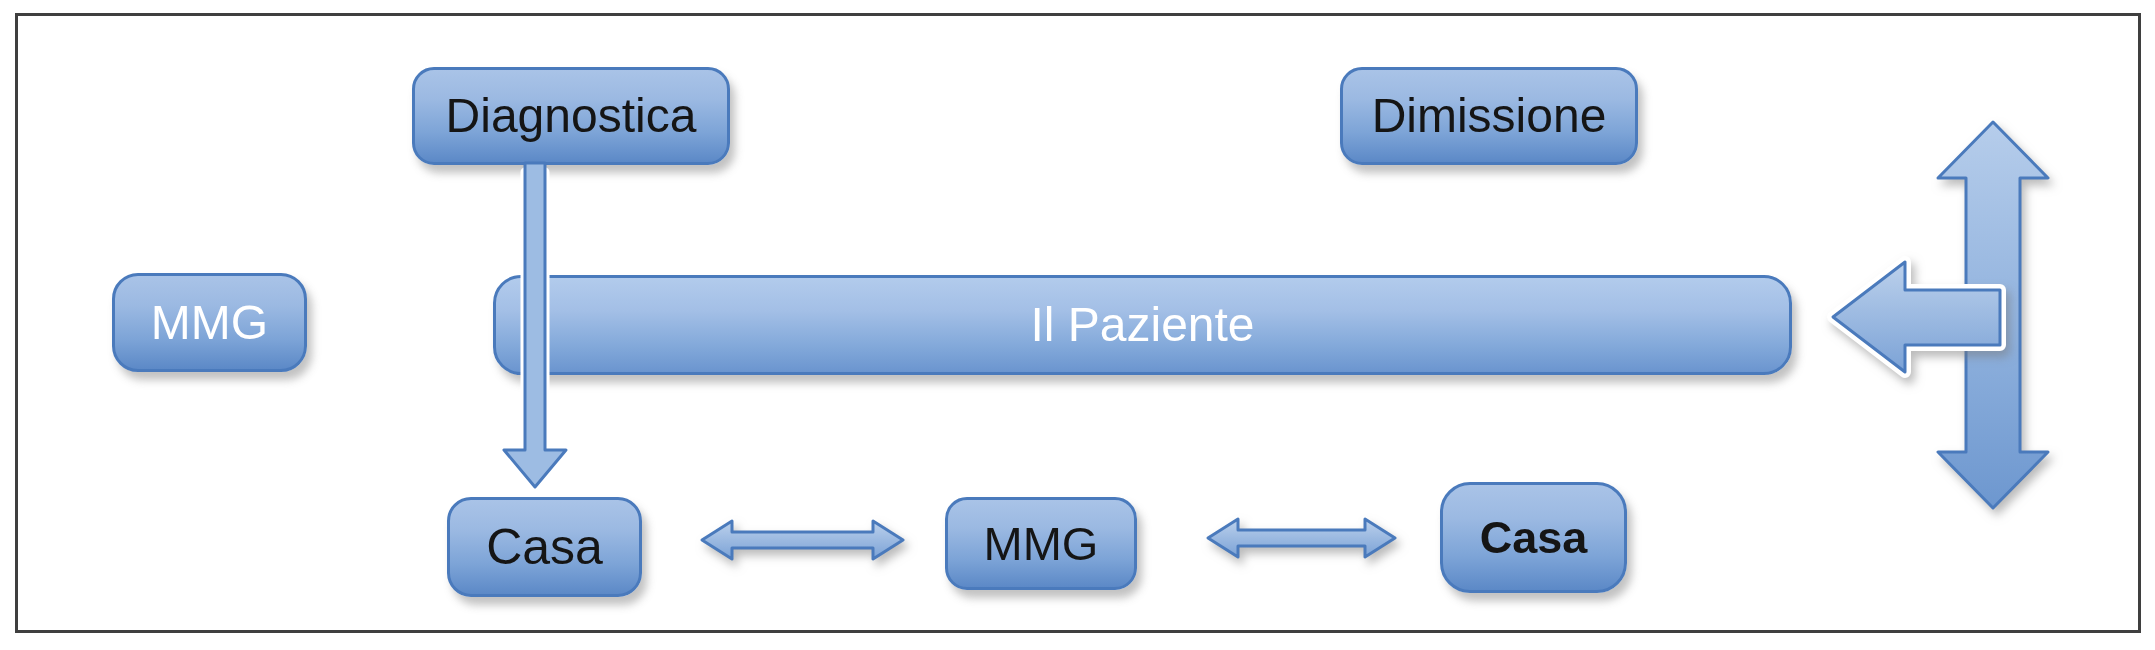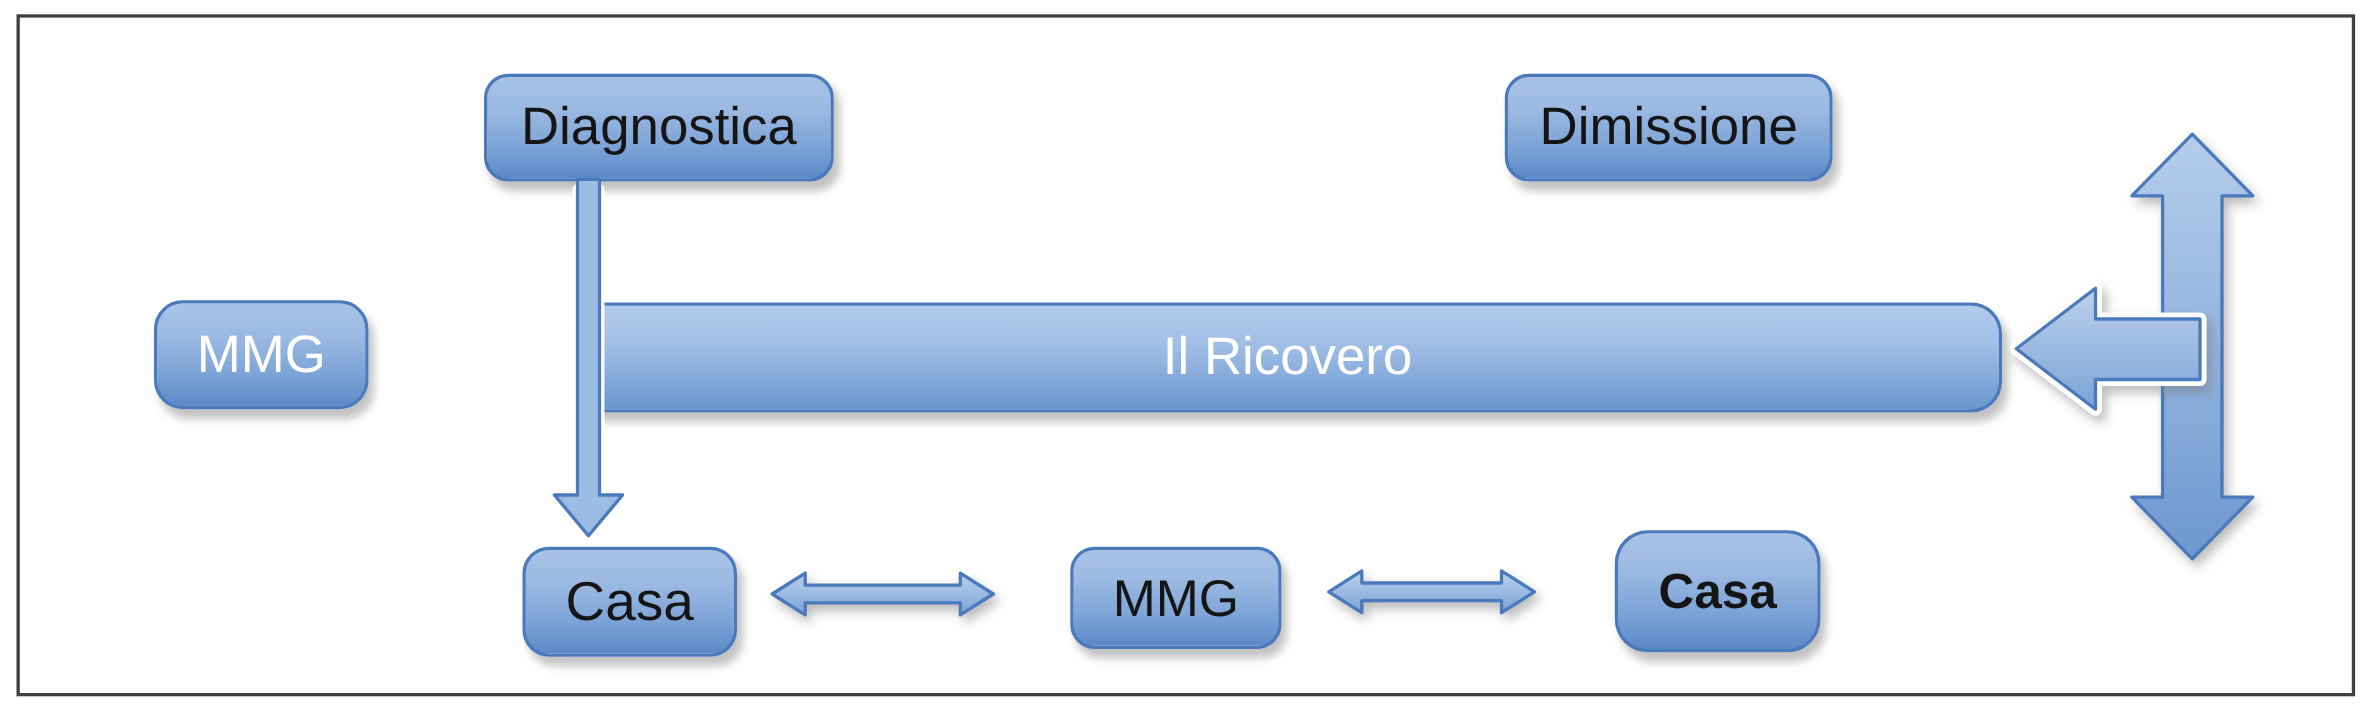--- a/index.html
+++ b/index.html
@@ -16,21 +16,21 @@
     border:3px solid #3f3f3f;
     box-sizing:border-box;
     background:#ffffff;
   }
   .node{
     position:absolute;
     box-sizing:border-box;
     border:3px solid #4a7abc;
     background:linear-gradient(to bottom,#a9c3e7 0%,#9bb9e2 32%,#7da4d7 68%,#5c89c7 100%);
     box-shadow:5px 8px 8px rgba(120,120,120,0.45);
-    display:flex;align-items:center;justify-content:center;margin-left:28px;
+    display:flex;align-items:center;justify-content:center;
   }
   .node .lbl{
     color:#151515;
     font-size:48px;
     line-height:1;
     white-space:nowrap;
   }
   .lbl.light{color:#ffffff;}
   .n-diagnostica{left:412px;top:67px;width:318px;height:98px;border-radius:22px;}
   .n-ricovero{left:898px;top:67px;width:262px;height:98px;border-radius:22px;}
@@ -62,21 +62,21 @@
     <span class="lbl">Diagnostica</span>
   </div>
   <div class="node n-dimissione">
     <span class="lbl">Dimissione</span>
   </div>
 
   <div class="node n-mmg-left">
     <span class="lbl light">MMG</span>
   </div>
   <div class="node n-paziente">
-    <span class="lbl light">Il Ricovero</span>
+    <span class="lbl light">Il Paziente</span>
   </div>
 
   <div class="node n-casa-left">
     <span class="lbl">Casa</span>
   </div>
   <div class="node n-mmg-center">
     <span class="lbl">MMG</span>
   </div>
   <div class="node n-casa-right">
     <span class="lbl">Casa</span>

